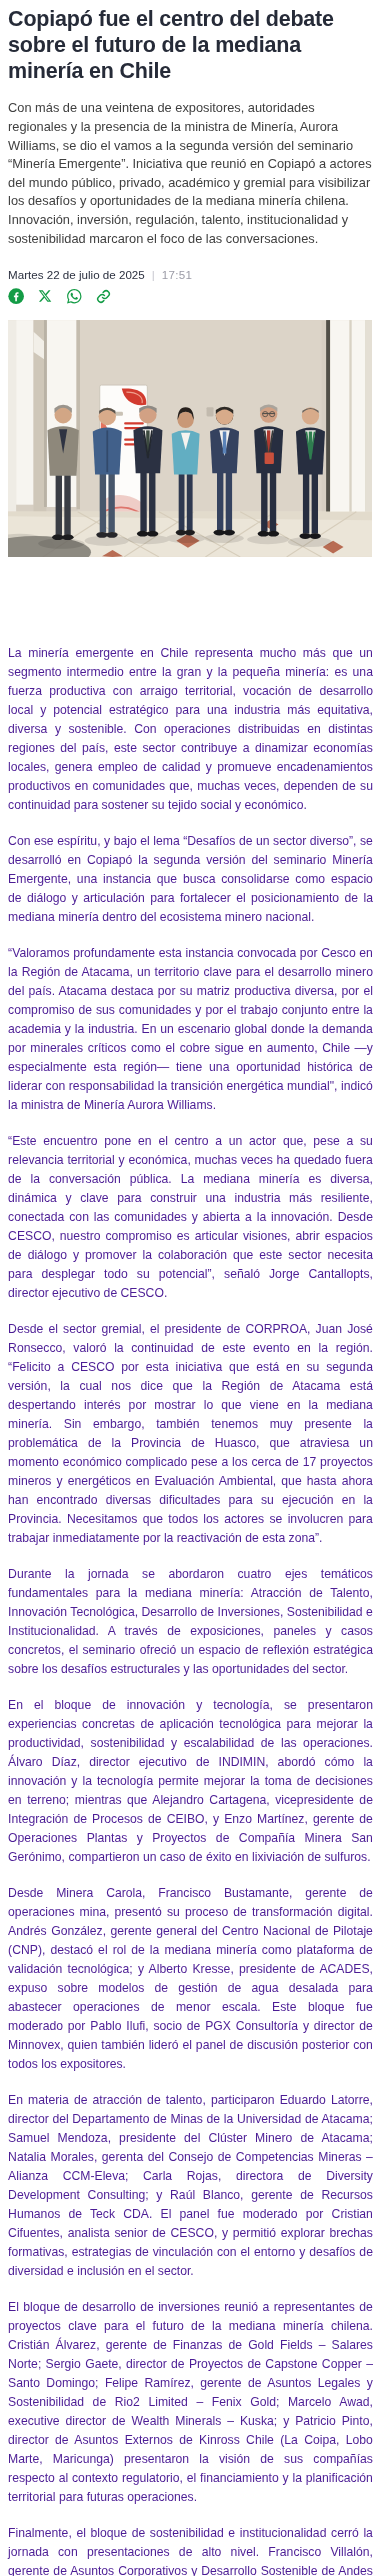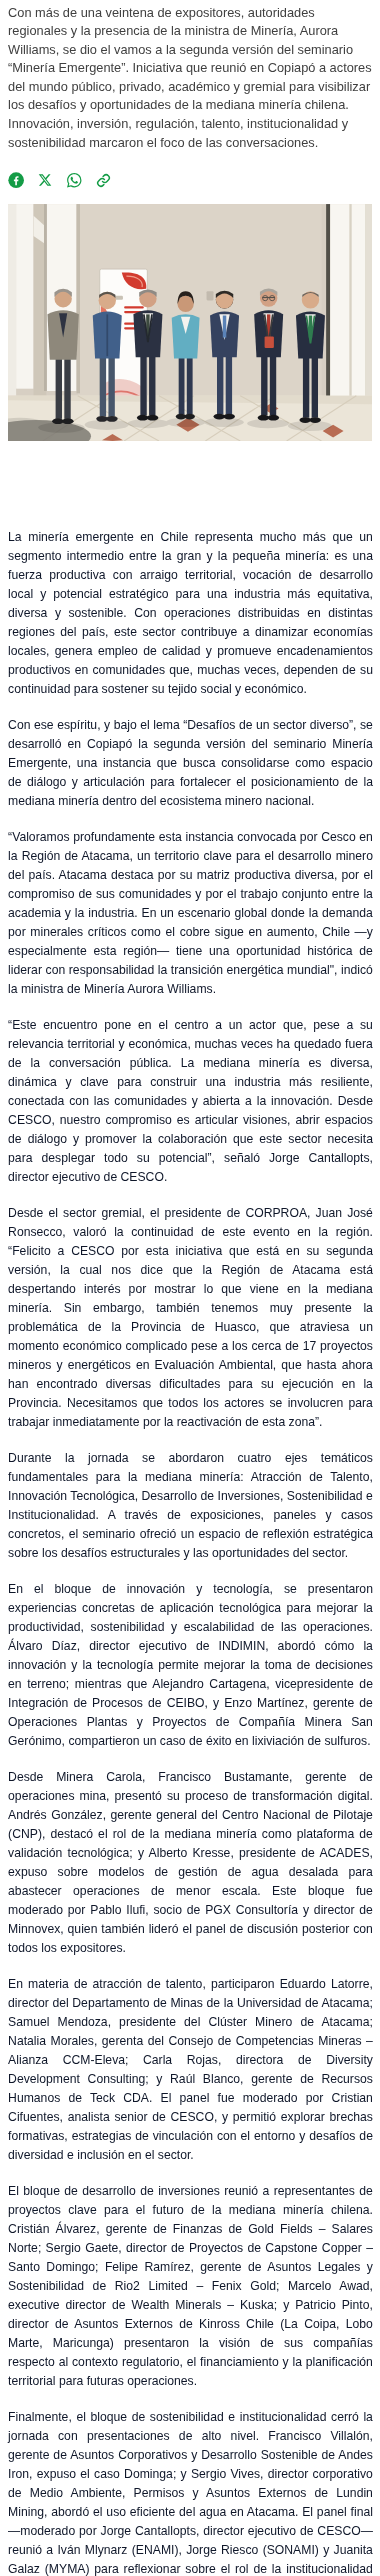--- a/index.html
+++ b/index.html
@@ -9,31 +9,37 @@
   .standfirst{font-size:12.8px;line-height:18.6px;color:#404040;margin:0 0 20px 0;text-align:left;}
   .meta{display:flex;align-items:center;gap:7px;font-size:11.6px;margin:0 0 7px 0;}
   .meta .date{color:#2c3140;}
   .meta .sep{color:#c7c7cf;font-weight:300;}
   .meta .time{color:#9b9ba6;letter-spacing:0.3px;}
   .share{display:flex;align-items:center;gap:12.8px;margin:2.3px 0 15px 0;}
   .share button{background:none;border:none;padding:0;margin:0;cursor:pointer;width:16.3px;height:16.3px;display:flex;align-items:center;justify-content:center;}
   .share svg{display:block;}
   figure.photo{margin:0 0 87px 0;}
   figure.photo svg{display:block;width:364px;height:237px;}
-  .body-par{font-size:12.2px;line-height:19px;text-align:justify;margin:0 0 17px 0;color:#0f172a;}
+  .body-par{font-size:12.2px;line-height:19px;text-align:justify;margin:0 0 17px 0;color:#4c1d95;}
   .body-par:last-child{margin-bottom:0;}
 </style>
 </head>
 <body>
 
 <article class="page">
 
+  <h1 class="headline">Copiapó fue el centro del debate sobre el futuro de la mediana minería en Chile</h1>
 
   <p class="standfirst">Con más de una veintena de expositores, autoridades regionales y la presencia de la ministra de Minería, Aurora Williams, se dio el vamos a la segunda versión del seminario “Minería Emergente”. Iniciativa que reunió en Copiapó a actores del mundo público, privado, académico y gremial para visibilizar los desafíos y oportunidades de la mediana minería chilena. Innovación, inversión, regulación, talento, institucionalidad y sostenibilidad marcaron el foco de las conversaciones.</p>
 
+  <div class="meta">
+    <span class="date">Martes 22 de julio de 2025</span>
+    <span class="sep">|</span>
+    <span class="time">17:51</span>
+  </div>
 
   <div class="share">
     <button aria-label="Facebook">
       <span>
         <svg width="16.3" height="16.3" viewBox="0 0 24 24">
           <circle cx="12" cy="12" r="11.5" fill="#149c46"></circle>
           <path fill="#ffffff" d="M13.1 19.5v-6h2l.3-2.4h-2.3V9.6c0-.7.2-1.2 1.2-1.2h1.2V6.3c-.2 0-.9-.1-1.8-.1-1.8 0-3 1.1-3 3.1v1.8H8.7v2.4h2v6h2.4z"></path>
         </svg>
       </span>
     </button>

